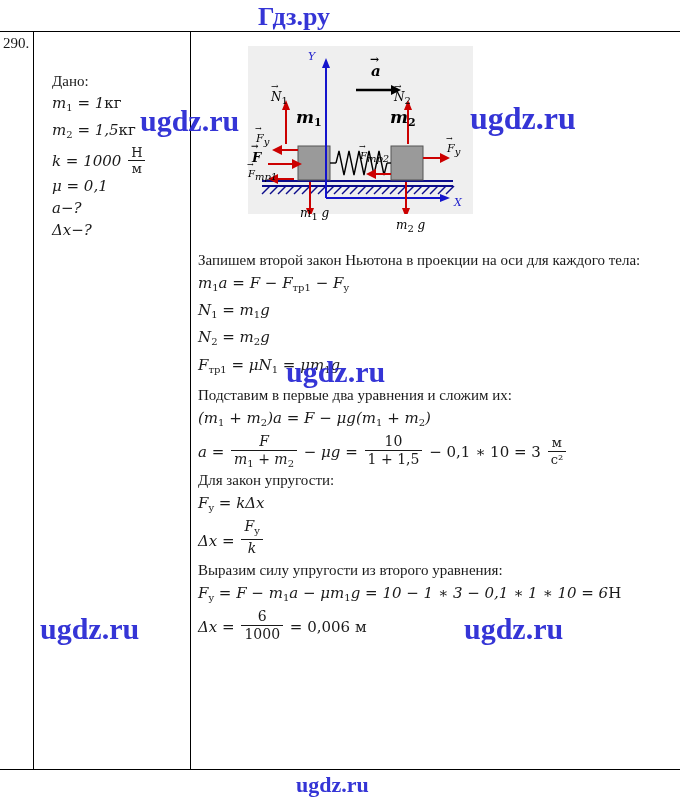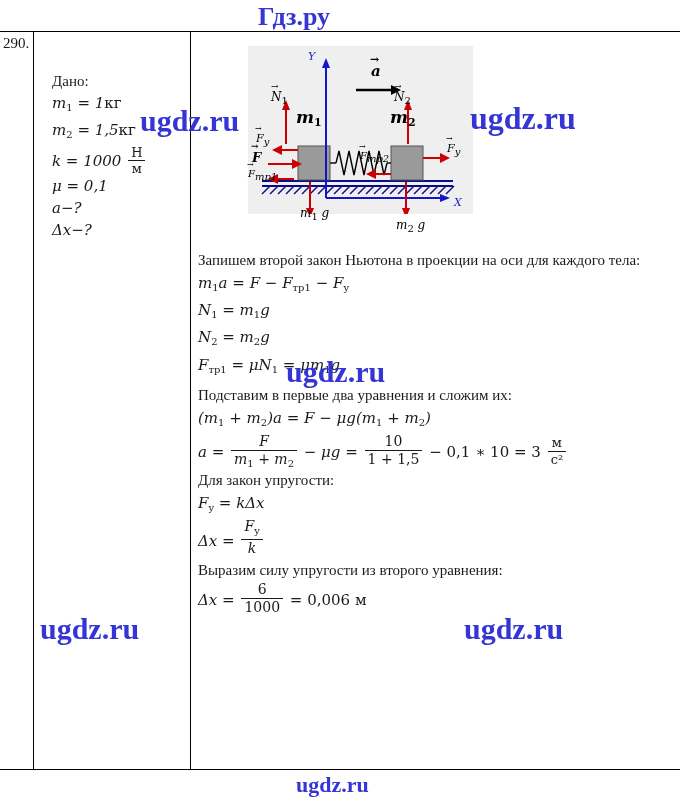--- a/index.html
+++ b/index.html
@@ -407,20 +407,23 @@
     <div class="math" style="line-height:36px;">
       <span>Δx =</span>
       <span class="frac" style="font-size:14px;line-height:15px;">
         <span class="num">F<span class="sub">y</span></span>
         <span class="den">k</span>
       </span>
     </div>
 
     <div class="text-ru blk" style="margin-top:2px;">Выразим силу упругости из второго уравнения:</div>
 
+    <div class="math">
+      F<span class="sub">y</span> = F − m<span class="sub">1</span>a − μm<span class="sub">1</span>g = 10 − 1 ∗ 3 − 0,1 ∗ 1 ∗ 10 = 6<span class="up">Н</span>
+    </div>
 
     <div class="math" style="line-height:36px;">
       <span>Δx =</span>
       <span class="frac" style="font-size:14px;line-height:15px;">
         <span class="num up">6</span>
         <span class="den up">1000</span>
       </span>
       <span class="up">= 0,006 м</span>
     </div>
 

